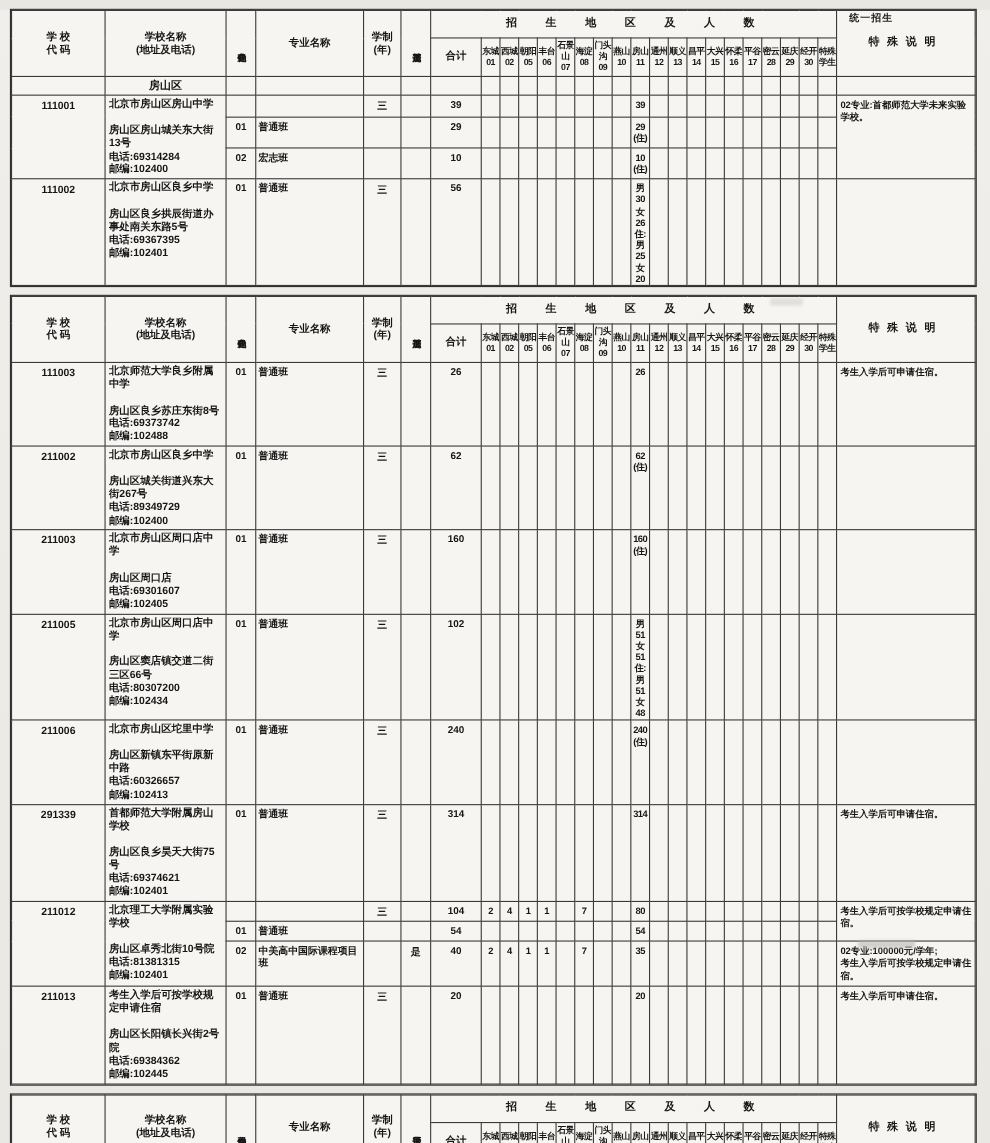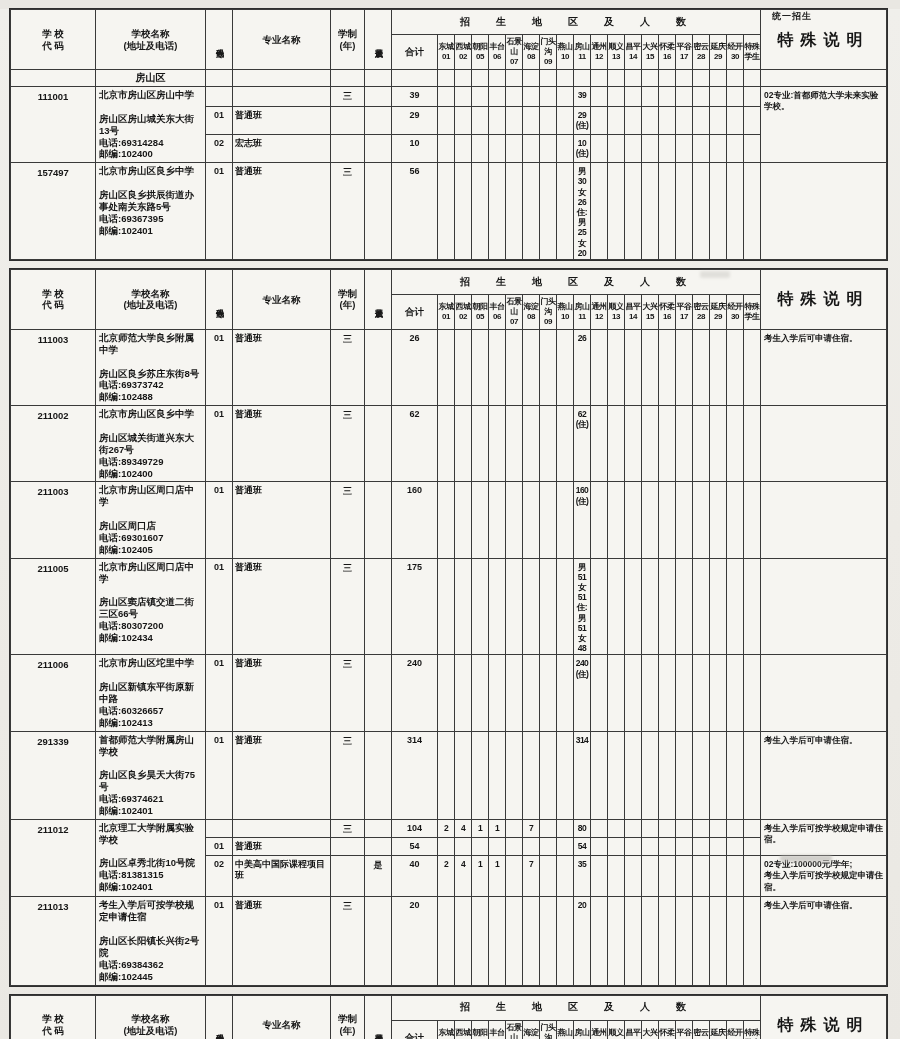--- a/index.html
+++ b/index.html
@@ -33,21 +33,21 @@
     white-space:pre-line;line-height:1.25;font-size:9.5px;
     padding:2px 0;
   }
   th.th-band{
     height:20px;letter-spacing:26px;white-space:nowrap;
     font-size:10px;padding-left:20px;
   }
   th.th-dist{
     font-size:8px;letter-spacing:-0.5px;padding:2px 0;height:30px;
   }
-  th.th-note{letter-spacing:7px;font-size:16px;}
+  th.th-note{letter-spacing:7px;font-size:10px;}
   .vert{
     writing-mode:vertical-rl;text-orientation:upright;
     display:inline-block;font-size:8px;line-height:1;
     letter-spacing:0;max-height:52px;
   }
   td.cell-code{font-weight:bold;font-size:9.5px;padding-top:4px;}
   td.cell-name{
     text-align:left;white-space:pre-line;
     font-size:9.5px;line-height:1.25;font-weight:bold;
     padding:2px 3px;
@@ -281,21 +281,21 @@
           <td class="cell-dist"></td>
           <td class="cell-dist"></td>
           <td class="cell-dist"></td>
           <td class="cell-dist"></td>
           <td class="cell-dist"></td>
           <td class="cell-dist"></td>
           <td class="cell-dist"></td>
           <td class="cell-dist"></td>
         </tr>
         <tr>
-          <td class="cell-code">157497</td>
+          <td class="cell-code">111002</td>
           <td class="cell-name">北京市房山区良乡中学
 
 房山区良乡拱辰街道办事处南关东路5号
 电话:69367395
 邮编:102401</td>
           <td class="cell-mcode">01</td>
           <td class="cell-mname">普通班</td>
           <td class="cell-years">三</td>
           <td class="cell-exam"></td>
           <td class="cell-total">56</td>
@@ -518,21 +518,21 @@
           <td class="cell-code">211005</td>
           <td class="cell-name">北京市房山区周口店中学
 
 房山区窦店镇交道二街三区66号
 电话:80307200
 邮编:102434</td>
           <td class="cell-mcode">01</td>
           <td class="cell-mname">普通班</td>
           <td class="cell-years">三</td>
           <td class="cell-exam"></td>
-          <td class="cell-total">175</td>
+          <td class="cell-total">102</td>
           <td class="cell-dist"></td>
           <td class="cell-dist"></td>
           <td class="cell-dist"></td>
           <td class="cell-dist"></td>
           <td class="cell-dist"></td>
           <td class="cell-dist"></td>
           <td class="cell-dist"></td>
           <td class="cell-dist"></td>
           <td class="cell-dist">男51
 女51

